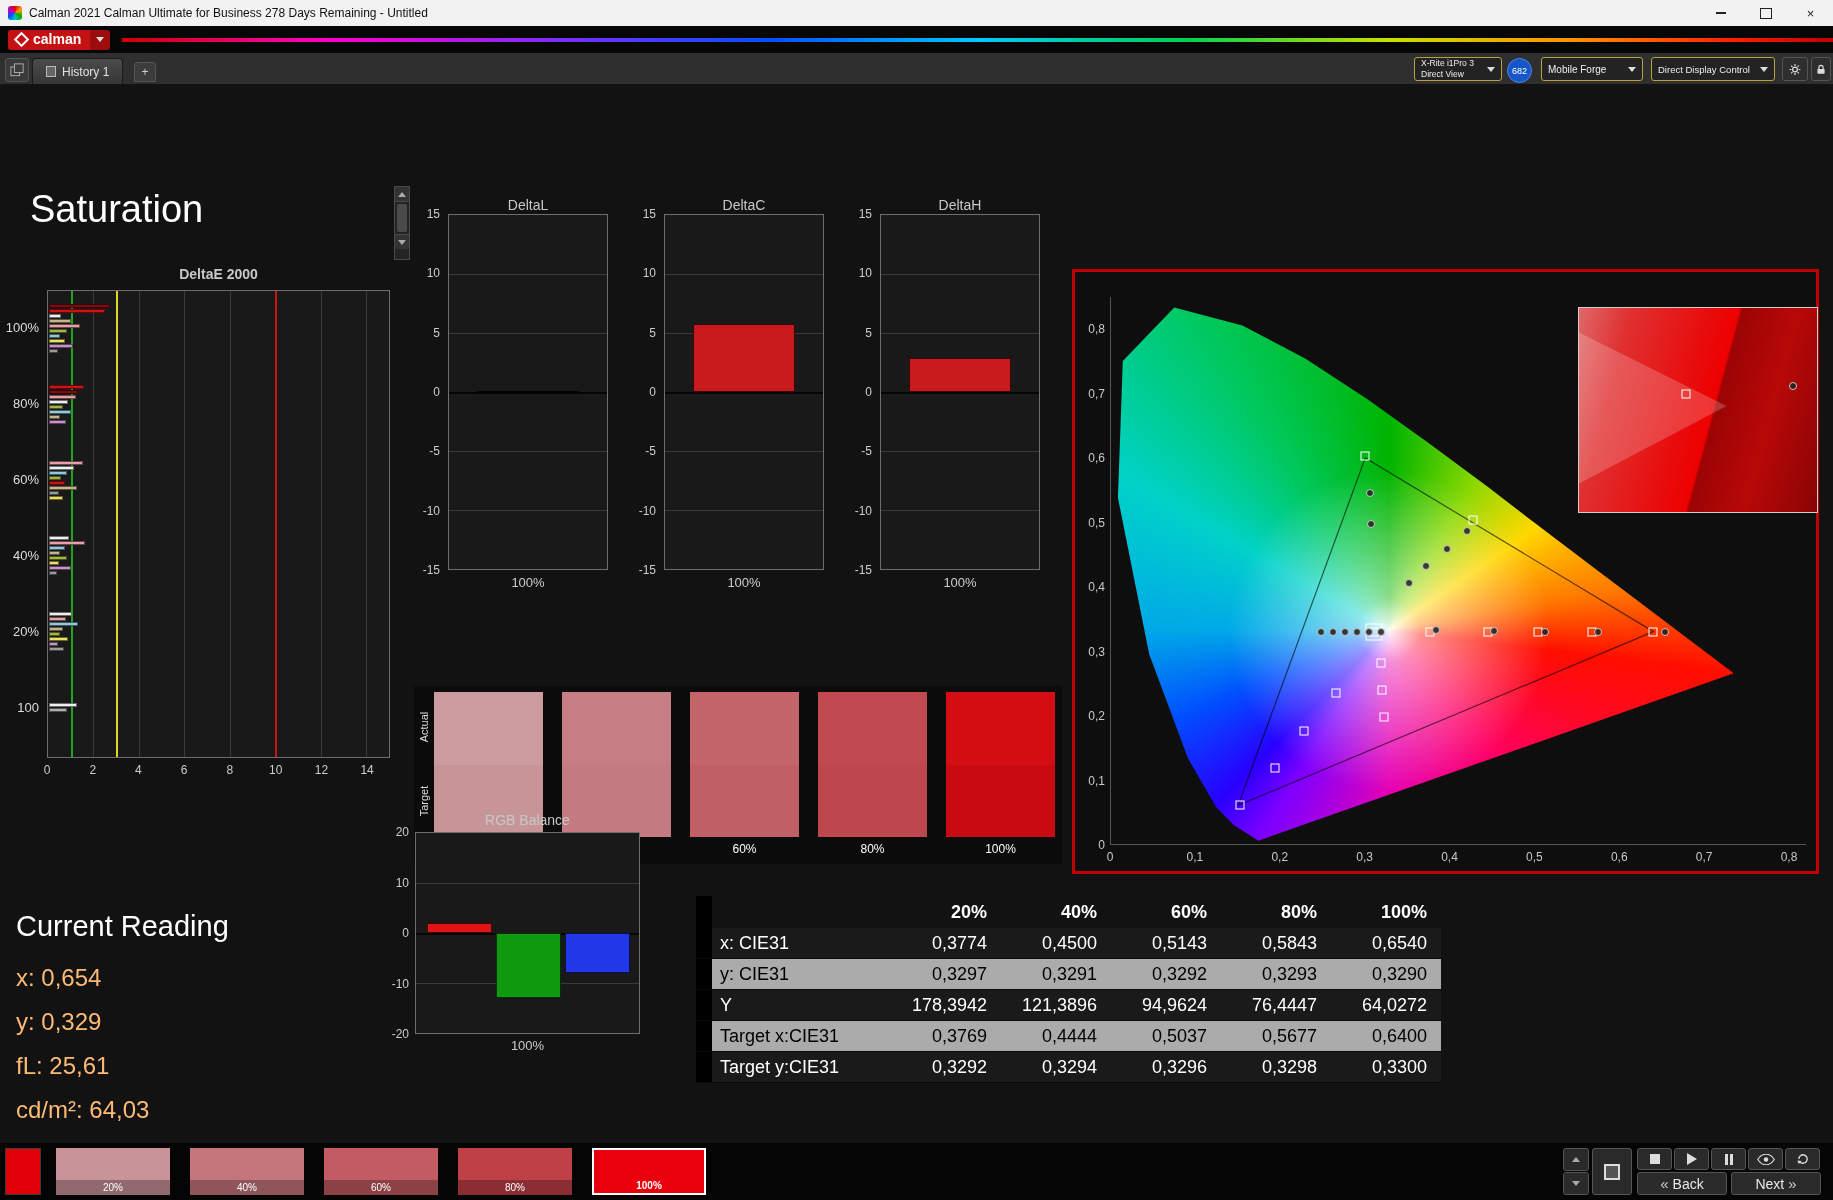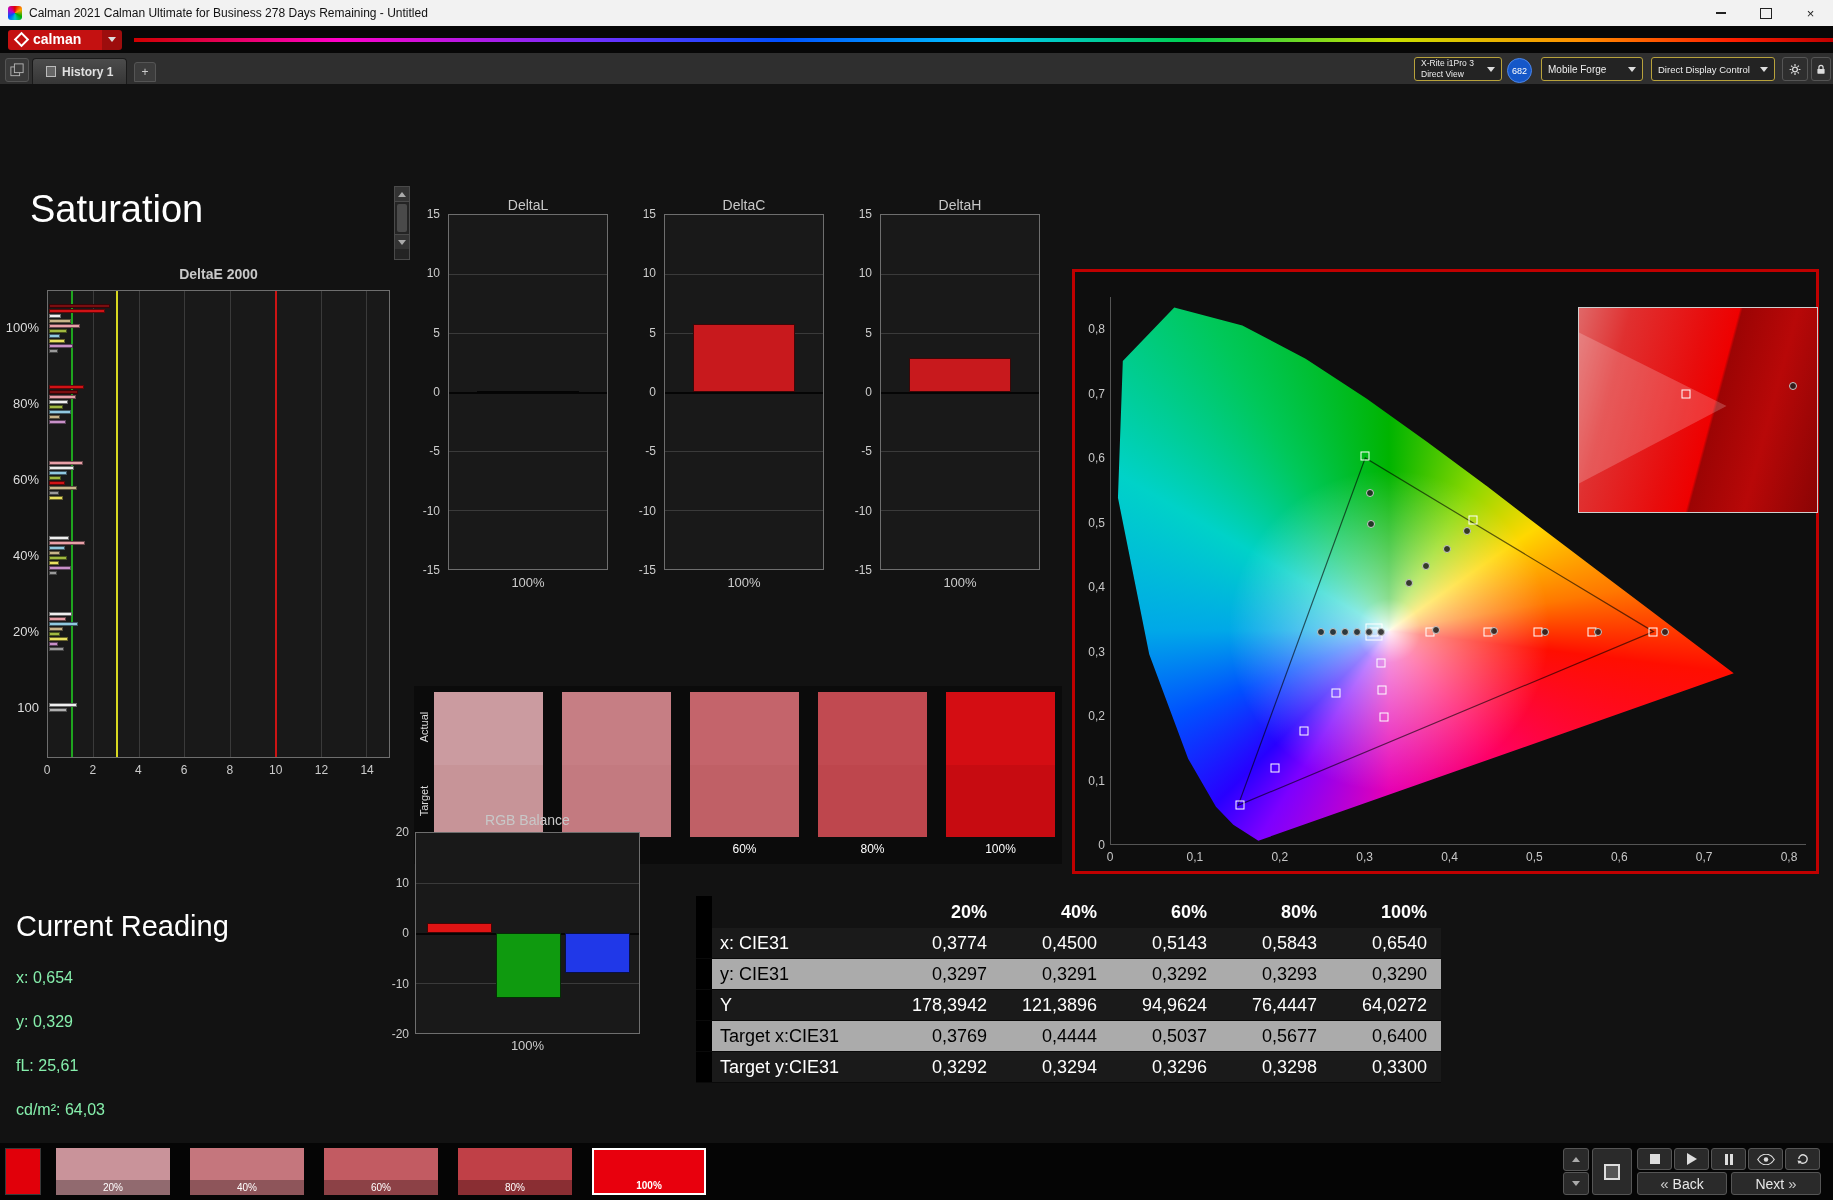--- a/index.html
+++ b/index.html
@@ -12,31 +12,31 @@
   .appicon{width:14px;height:14px;margin:0 7px 0 8px;border-radius:3px;
     background:conic-gradient(#e00000,#ffa000,#00b000,#00c8c8,#0050ff,#c000c0,#e00000);}
   #titlebar .spacer{flex:1;}
   .win-btn{width:45px;height:26px;display:flex;align-items:center;justify-content:center;color:#222;font-size:13px;}
   .minline{display:block;width:10px;border-bottom:2px solid #222;}
   .maxbox{display:block;width:10px;height:9px;border:1px solid #222;}
 
   
   #logobar{left:0;top:26px;width:1833px;height:27px;background:#070707;display:flex;align-items:center;}
   .logo{display:flex;margin-left:8px;height:20px;}
-  .logo-main{background:#c41111;color:#fff;font-weight:bold;font-size:14px;padding:0 21px 1px 8px;border-radius:3px 0 0 3px;display:flex;align-items:center;gap:6px;}
+  .logo-main{background:#c41111;color:#fff;font-weight:bold;font-size:14px;padding:0 9px 1px 8px;border-radius:3px 0 0 3px;display:flex;align-items:center;gap:6px;}
   .logo-diamond{width:7px;height:7px;border:2px solid #fff;transform:rotate(45deg);}
   .logo-caret{background:#9d0d0d;border-radius:0 3px 3px 0;width:20px;display:flex;align-items:center;justify-content:center;}
   .caret{width:0;height:0;border-left:4px solid transparent;border-right:4px solid transparent;border-top:5px solid #ddd;}
   .rainbow{flex:1;height:4px;margin-left:12px;margin-right:0;
     background:linear-gradient(90deg,#d00000,#ff00c8 12%,#7030ff 27%,#0050ff 38%,#00c8ff 50%,#00d050 62%,#c8e000 74%,#ff9000 85%,#ff2000 94%,#c00000);}
 
   
   #tabbar{left:0;top:53px;width:1833px;height:31px;background:#2f2f2f;border-bottom:1px solid #000;}
   .tb-iconbtn{position:absolute;left:5px;top:5px;width:22px;height:22px;background:#3a3a3a;border:1px solid #555;border-radius:3px;display:flex;align-items:center;justify-content:center;}
-  .tab{position:absolute;left:32px;top:5px;height:25px;background:linear-gradient(#4c4c4c,#363636);border:1px solid #1a1a1a;border-bottom:none;border-radius:4px 4px 0 0;font-size:12px;display:flex;align-items:center;gap:6px;padding:0 13px;color:#e0e0e0;font-weight:bold;}
+  .tab{position:absolute;left:32px;top:5px;height:25px;background:linear-gradient(#4c4c4c,#363636);border:1px solid #1a1a1a;border-bottom:none;border-radius:4px 4px 0 0;font-size:12px;display:flex;align-items:center;gap:6px;padding:0 13px;color:#e0e0e0;}
   .tabpage{width:8px;height:9px;border:1px solid #bbb;background:#666;}
   .tab-add{position:absolute;left:134px;top:9px;width:20px;height:18px;background:#3c3c3c;border:1px solid #555;border-radius:3px 3px 0 0;font-size:12px;display:flex;align-items:center;justify-content:center;color:#ccc;}
   .tb-btn{position:absolute;top:4px;height:24px;background:#232323;border:1px solid #b8a23c;border-radius:3px;color:#eee;display:flex;align-items:center;padding:0 6px;gap:5px;box-sizing:border-box;}
   .tb-btn .lines{display:flex;flex-direction:column;line-height:1.25;font-size:8.5px;}
   #meter-btn{left:1414px;width:88px;}
   #badge{position:absolute;left:1507px;top:5px;width:23px;height:23px;border-radius:50%;background:#1557c8;border:1px solid #4c86e8;color:#fff;font-size:9px;display:flex;align-items:center;justify-content:center;}
   #source-btn{left:1541px;width:102px;font-size:10px;}
   #workflow-btn{left:1651px;width:124px;font-size:9.5px;}
   .tb-sq{background:#2e2e2e;border:1px solid #555;}
   #gear-btn{left:1782px;width:26px;justify-content:center;}
@@ -95,21 +95,21 @@
   .dot{position:absolute;width:8px;height:8px;border-radius:50%;background:rgba(30,30,30,.85);border:1px solid #c8c8c8;transform:translate(-50%,-50%);box-sizing:border-box;}
   .cxtick{position:absolute;transform:translateX(-50%);font-size:12px;color:#c8c8c8;top:0;}
   .cytick{position:absolute;right:2px;transform:translateY(-50%);font-size:12px;color:#c8c8c8;}
   #cie-inset{position:absolute;left:503px;top:35px;width:240px;height:206px;border:1px solid #cfcfcf;box-sizing:border-box;
     background:linear-gradient(105deg,#e06868 0%,#e03030 18%,#e80c0c 45%,#ef0000 55%,#9c0404 56%,#b80808 75%,#8a0404 100%);}
   .inset-tri{position:absolute;inset:0;clip-path:polygon(0 12%,62% 48%,0 86%);background:rgba(255,255,255,.20);}
 
   
   #reading-title{position:absolute;left:16px;top:826px;font-size:29px;color:#fff;}
   #reading-lines{position:absolute;left:16px;top:872px;}
-  .readline{font-size:16px;color:#86efac;height:44px;line-height:44px;}
+  .readline{font-size:24px;color:#fdba74;height:44px;line-height:44px;}
 
   
   #table{position:absolute;left:696px;top:812px;width:745px;}
   .trow{display:flex;height:31px;}
   .trow.thead{height:32px;}
   .tcell{box-sizing:border-box;display:flex;align-items:center;border-bottom:1px solid #0a0a0a;font-size:18px;}
   .tcell.gutter{width:16px;background:#000;}
   .tcell.lbl{width:179px;padding-left:8px;justify-content:flex-start;}
   .tcell.val{width:110px;padding-right:14px;justify-content:flex-end;}
   .thead .tcell{background:transparent;color:#fff;font-weight:bold;border-bottom:none;}

